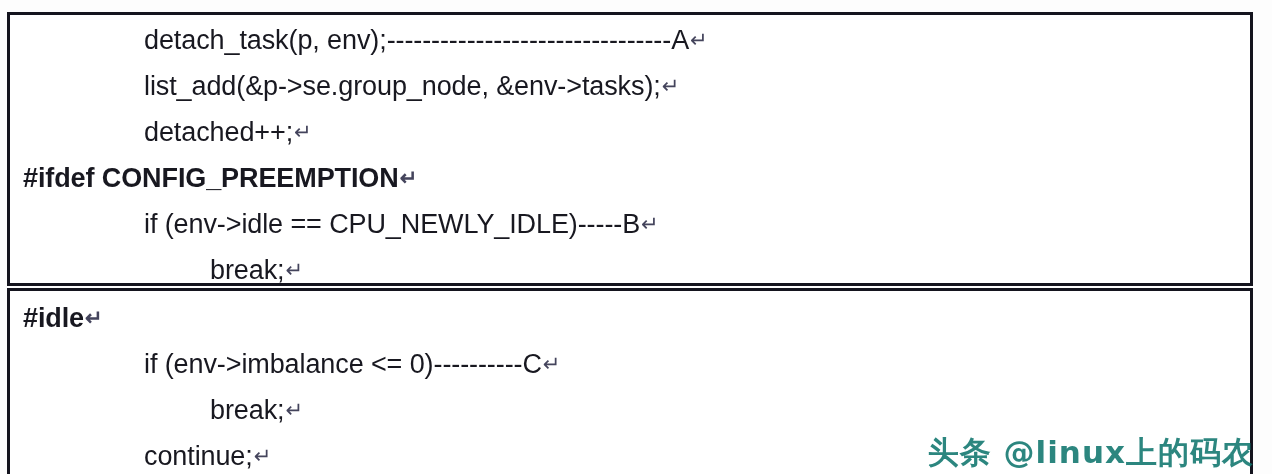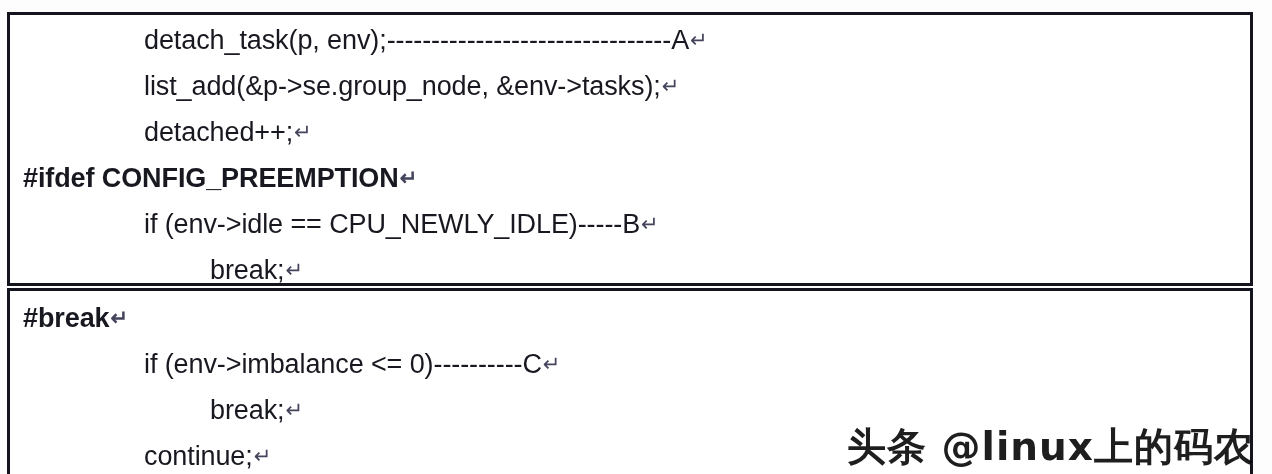--- a/index.html
+++ b/index.html
@@ -85,23 +85,23 @@
   #l-line-0 { top: 4px; }
   #l-line-1 { top: 50px; }
   #l-line-2 { top: 96px; }
   #l-line-3 { top: 142px; }
 
   #watermark {
     position: absolute;
     right: 18px;
     bottom: 8px;
     font-family: "DejaVu Sans", sans-serif;
-    font-size: 39px;
+    font-size: 31px;
     font-weight: bold;
-    color: #000000;
+    color: #0f766e;
     letter-spacing: 1px;
     white-space: nowrap;
     opacity: 0.88;
     pointer-events: none;
   }
 </style>
 </head>
 <body>
 
 <div id="page">
@@ -109,21 +109,21 @@
   <div class="code-box" id="box-upper">
     <div class="code-line ind-1" id="u-line-0"><span class="txt">detach_task(p, env);--------------------------------A</span><span class="pilcrow">↵</span></div>
     <div class="code-line ind-1" id="u-line-1"><span class="txt">list_add(&amp;p-&gt;se.group_node, &amp;env-&gt;tasks);</span><span class="pilcrow">↵</span></div>
     <div class="code-line ind-1" id="u-line-2"><span class="txt">detached++;</span><span class="pilcrow">↵</span></div>
     <div class="code-line ind-0" id="u-line-3"><span class="txt">#ifdef CONFIG_PREEMPTION</span><span class="pilcrow">↵</span></div>
     <div class="code-line ind-1" id="u-line-4"><span class="txt">if (env-&gt;idle == CPU_NEWLY_IDLE)-----B</span><span class="pilcrow">↵</span></div>
     <div class="code-line ind-2" id="u-line-5"><span class="txt">break;</span><span class="pilcrow">↵</span></div>
   </div>
 
   <div class="code-box" id="box-lower">
-    <div class="code-line ind-0" id="l-line-0"><span class="txt">#break</span><span class="pilcrow">↵</span></div>
+    <div class="code-line ind-0" id="l-line-0"><span class="txt">#idle</span><span class="pilcrow">↵</span></div>
     <div class="code-line ind-1" id="l-line-1"><span class="txt">if (env-&gt;imbalance &lt;= 0)----------C</span><span class="pilcrow">↵</span></div>
     <div class="code-line ind-2" id="l-line-2"><span class="txt">break;</span><span class="pilcrow">↵</span></div>
     <div class="code-line ind-1" id="l-line-3"><span class="txt">continue;</span><span class="pilcrow">↵</span></div>
   </div>
 
   <div id="watermark">头条 @linux上的码农</div>
 
 </div>
 
 </body></html>

